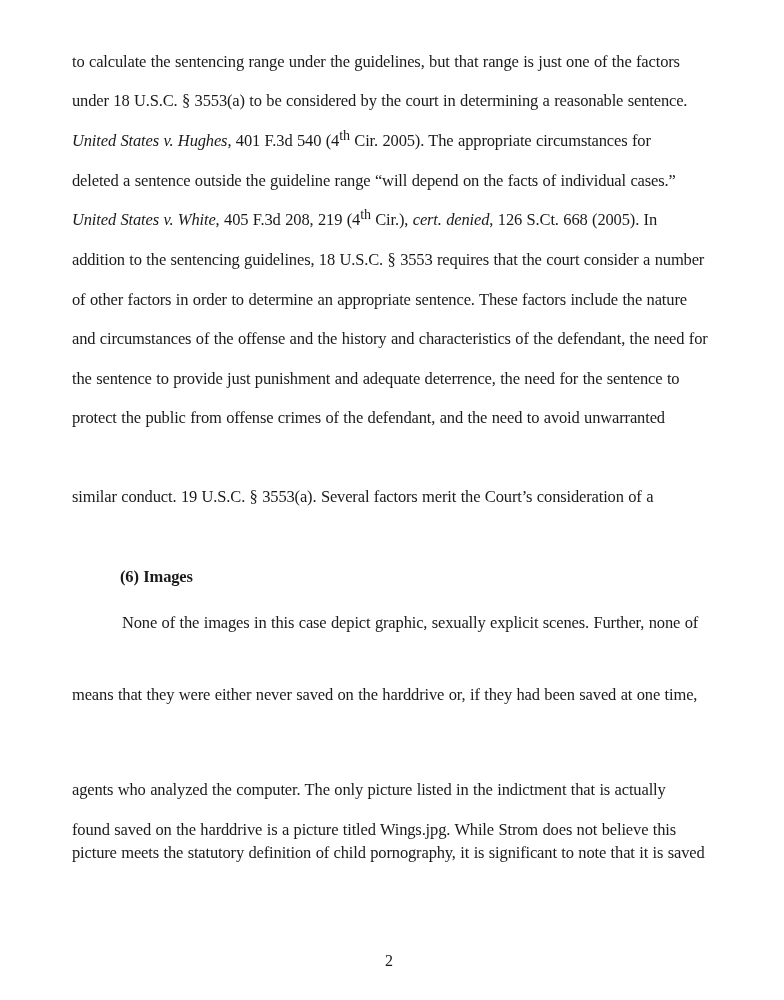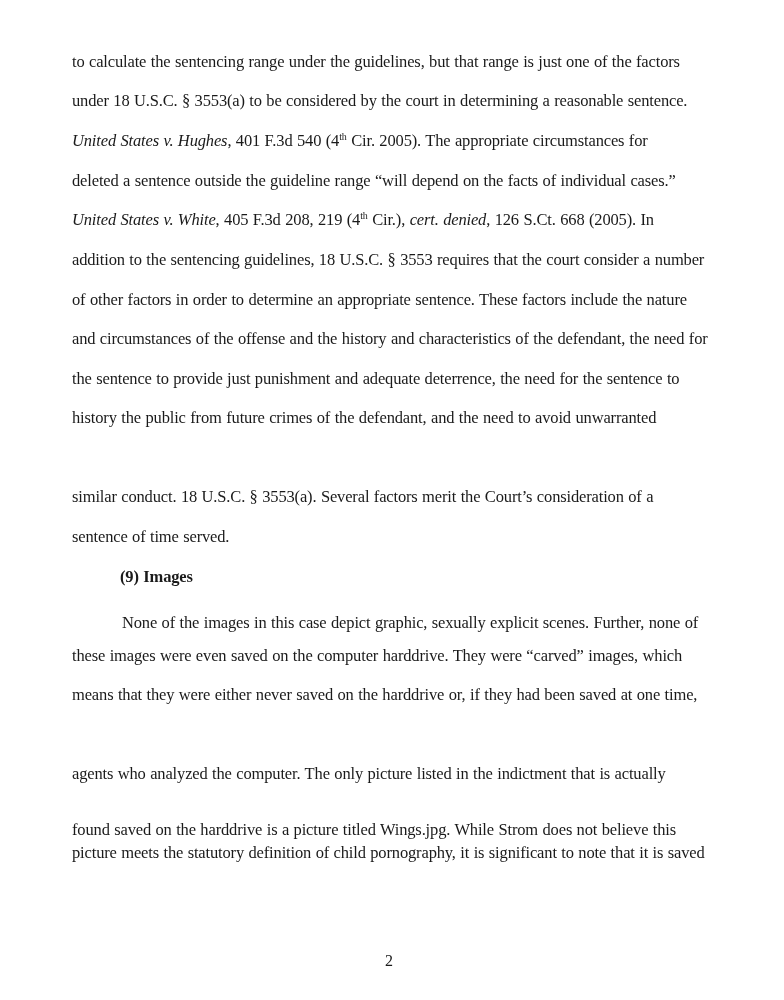--- a/index.html
+++ b/index.html
@@ -4,21 +4,21 @@
 <style>
   html, body { margin: 0; padding: 0; background: #ffffff; }
   body { width: 784px; height: 1000px; position: relative; overflow: hidden;
          font-family: "Liberation Serif", "DejaVu Serif", serif; color: #1a1a1a; }
   .page { position: absolute; left: 0; top: 0; width: 784px; height: 712px; }
   .line { position: absolute; left: 72px; font-size: 16.5px; white-space: nowrap;
           letter-spacing: -0.15px; word-spacing: 0.5px; }
   .indent { left: 122px; margin-top: 7px; }
   .heading { left: 120px; font-weight: bold; }
   i { }
-  sup { font-size: 10px; vertical-align: 6px; line-height: 0; }
+  sup { font-size: 14px; vertical-align: 6px; line-height: 0; }
   .page-num { position: absolute; left: 385px; top: 952px; font-size: 16px; }
 </style>
 </head>
 <body>
 
 <div class="page">
 
   <div class="line" style="top:52px">to calculate the sentencing range under the guidelines, but that range is just one of the factors</div>
   <div class="line" style="top:91px">under 18 U.S.C. § 3553(a) to be considered by the court in determining a reasonable sentence.</div>
   <div class="line" style="top:131px">
@@ -27,27 +27,25 @@
   </div>
   <div class="line" style="top:171px">deleted a sentence outside the guideline range “will depend on the facts of individual cases.”</div>
   <div class="line" style="top:210px">
     <i>United States v. White</i>,
     <span>405 F.3d 208, 219 (4</span><sup>th</sup><span> Cir.), </span><i>cert. denied</i><span>, 126 S.Ct. 668 (2005).  In</span>
   </div>
   <div class="line" style="top:250px">addition to the sentencing guidelines, 18 U.S.C. § 3553 requires that the court consider a number</div>
   <div class="line" style="top:290px">of other factors in order to determine an appropriate sentence.  These factors include the nature</div>
   <div class="line" style="top:329px">and circumstances of the offense and the history and characteristics of the defendant, the need for</div>
   <div class="line" style="top:369px">the sentence to provide just punishment and adequate deterrence, the need for the sentence to</div>
-  <div class="line" style="top:408px">history the public from future crimes of the defendant, and the need to avoid unwarranted</div>
-  <div class="line" style="top:487px">similar conduct. 18 U.S.C. § 3553(a).  Several factors merit the Court’s consideration of a</div>
-  <div class="line" style="top:527px">sentence of time served.</div>
+  <div class="line" style="top:408px">protect the public from offense crimes of the defendant, and the need to avoid unwarranted</div>
+  <div class="line" style="top:487px">similar conduct. 19 U.S.C. § 3553(a).  Several factors merit the Court’s consideration of a</div>
 
-  <div class="line heading" style="top:567px">(9) Images</div>
+  <div class="line heading" style="top:567px">(6) Images</div>
 
   <div class="line indent" style="top:606px">None of the images in this case depict graphic, sexually explicit scenes.  Further, none of</div>
-  <div class="line" style="top:646px">these images were even saved on the computer harddrive.  They were “carved” images, which</div>
   <div class="line" style="top:685px">means that they were either never saved on the harddrive or, if they had been saved at one time,</div>
-  <div class="line" style="top:764px">agents who analyzed the computer.  The only picture listed in the indictment that is actually</div>
+  <div class="line" style="top:780px">agents who analyzed the computer.  The only picture listed in the indictment that is actually</div>
   <div class="line" style="top:820px">found saved on the harddrive is a picture titled Wings.jpg.  While Strom does not believe this</div>
   <div class="line" style="top:843px">picture meets the statutory definition of child pornography, it is significant to note that it is saved</div>
 
   <div class="page-num">2</div>
 </div>
 
 </body></html>

